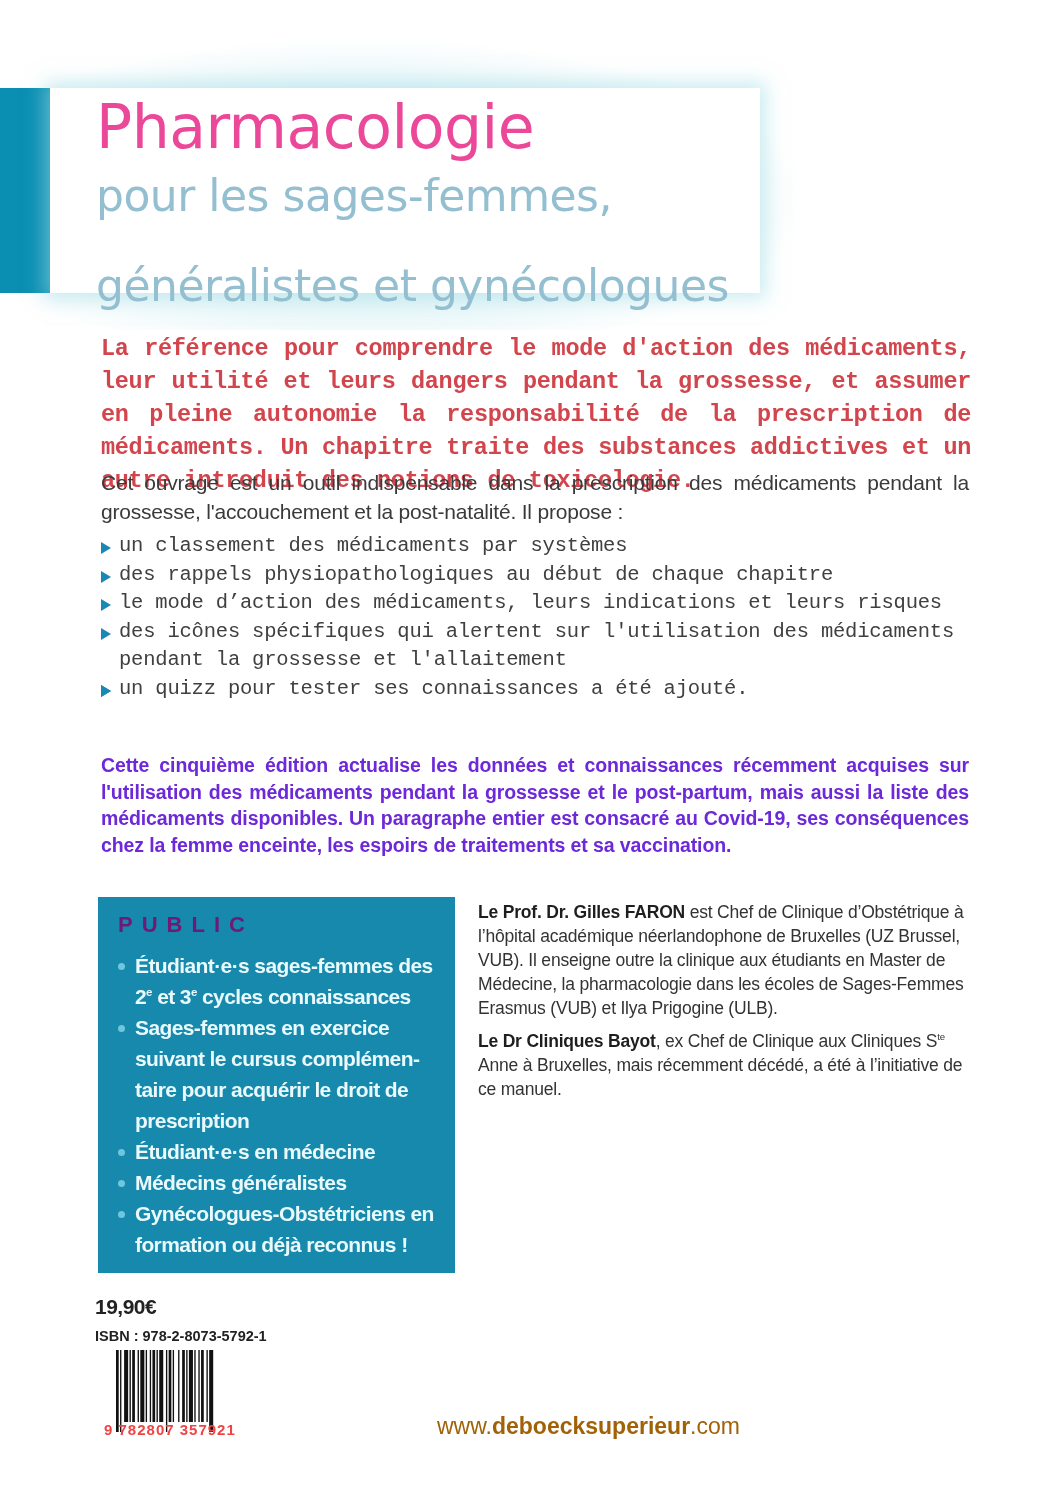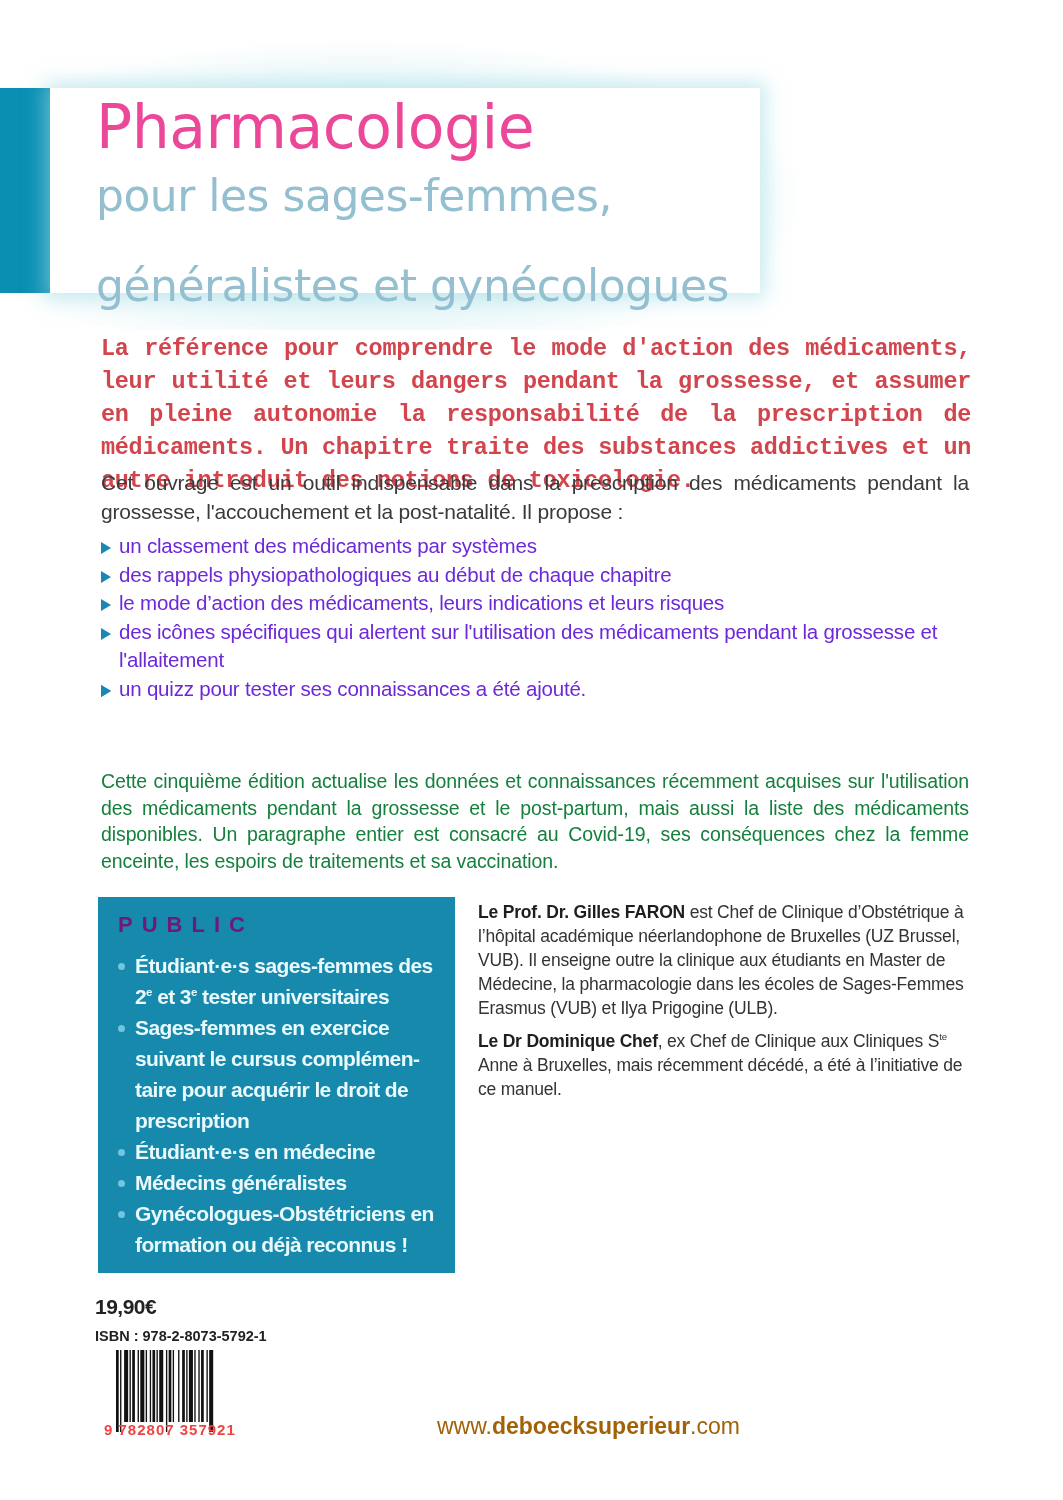--- a/index.html
+++ b/index.html
@@ -35,29 +35,29 @@
     font-size: 23.5px; line-height: 33px; color: #d2454d; text-align: justify; letter-spacing: -0.3px;
   }
   .intro {
     position: absolute; left: 101px; top: 468px; width: 868px;
     font-size: 21px; line-height: 29px; color: #3a3a3a; text-align: justify; letter-spacing: -0.2px;
   }
   .features {
     position: absolute; left: 101px; top: 532px; width: 868px; margin: 0; padding: 0; list-style: none;
   }
   .features li {
-    position: relative; padding-left: 18px; font-size: 20.5px; line-height: 28.5px; color: #6d28d9; letter-spacing: -0.2px;
+    position: relative; padding-left: 18px; font-size: 20.5px; line-height: 28.5px; color: #404040; letter-spacing: -0.2px; font-family: Liberation Mono, monospace;
   }
   .features .bullet {
     position: absolute; left: 0; top: 10px; width: 0; height: 0;
     border-top: 6px solid transparent; border-bottom: 6px solid transparent; border-left: 10px solid #1a87b5;
   }
   .edition {
     position: absolute; left: 101px; top: 752px; width: 868px;
-    font-weight: normal; font-size: 19.5px; line-height: 26.5px; color: #15803d; text-align: justify; letter-spacing: -0.1px; margin-top: 16px;
+    font-weight: bold; font-size: 19.5px; line-height: 26.5px; color: #6d28d9; text-align: justify; letter-spacing: -0.1px;
   }
   .public-box {
     position: absolute; left: 98px; top: 897px; width: 357px; height: 376px; background: #1689ad;
   }
   .public-title {
     position: absolute; left: 118px; top: 912px; font-size: 22px; font-weight: bold; color: #701a75; letter-spacing: 9px;
   }
   .public-list {
     position: absolute; left: 114px; top: 950px; width: 330px; margin: 0; padding: 0; list-style: none;
   }
@@ -113,30 +113,30 @@
   <li><span class="bullet"></span><span>des icônes spécifiques qui alertent sur l'utilisation des médicaments pendant la grossesse et l'allaitement</span></li>
   <li><span class="bullet"></span></li>
   <li><span class="bullet"></span><span>un quizz pour tester ses connaissances a été ajouté.</span></li>
 </ul>
 
 <div class="edition">Cette cinquième édition actualise les données et connaissances récemment acquises sur l'utilisation des médicaments pendant la grossesse et le post-partum, mais aussi la liste des médicaments disponibles. Un paragraphe entier est consacré au Covid-19, ses conséquences chez la femme enceinte, les espoirs de traitements et sa vaccination.</div>
 
 <div class="public-box"></div>
 <div class="public-title">PUBLIC</div>
 <ul class="public-list">
-  <li><span class="dot"></span><span>Étudiant·e·s sages-femmes des 2</span><sup>e</sup><span> et 3</span><sup>e</sup><span> tester universitaires</span></li>
+  <li><span class="dot"></span><span>Étudiant·e·s sages-femmes des 2</span><sup>e</sup><span> et 3</span><sup>e</sup><span> cycles connaissances</span></li>
   <li><span class="dot"></span><span>Sages-femmes en exercice suivant le cursus complémen-taire pour acquérir le droit de prescription</span></li>
   <li><span class="dot"></span><span>Étudiant·e·s en médecine</span></li>
   <li><span class="dot"></span><span>Médecins généralistes</span></li>
   <li><span class="dot"></span><span>Gynécologues-Obstétriciens en formation ou déjà reconnus !</span></li>
 </ul>
 
 <div class="authors">
   <p><b>Le Prof. Dr. Gilles FARON</b><span> est Chef de Clinique d’Obstétrique à l’hôpital académique néerlandophone de Bruxelles (UZ Brussel, VUB). Il enseigne outre la clinique aux étudiants en Master de Médecine, la pharmacologie dans les écoles de Sages-Femmes Erasmus (VUB) et Ilya Prigogine (ULB).</span></p>
-  <p><b>Le Dr Dominique Chef</b><span>, ex Chef de Clinique aux Cliniques S</span><sup>te</sup><span> Anne à Bruxelles, mais récemment décédé, a été à l’initiative de ce manuel.</span></p>
+  <p><b>Le Dr Cliniques Bayot</b><span>, ex Chef de Clinique aux Cliniques S</span><sup>te</sup><span> Anne à Bruxelles, mais récemment décédé, a été à l’initiative de ce manuel.</span></p>
 </div>
 
 <div class="price">19,90€</div>
 <div class="isbn">ISBN : 978-2-8073-5792-1</div>
 
 <div class="barcode">
   <svg id="barcode-svg" width="140" height="82" viewBox="0 0 140 82">
       <rect x="6.00" y="0" width="2.70" height="82" fill="#111"></rect>
       <rect x="10.05" y="0" width="1.35" height="82" fill="#111"></rect>
       <rect x="14.10" y="0" width="4.05" height="72" fill="#111"></rect>

